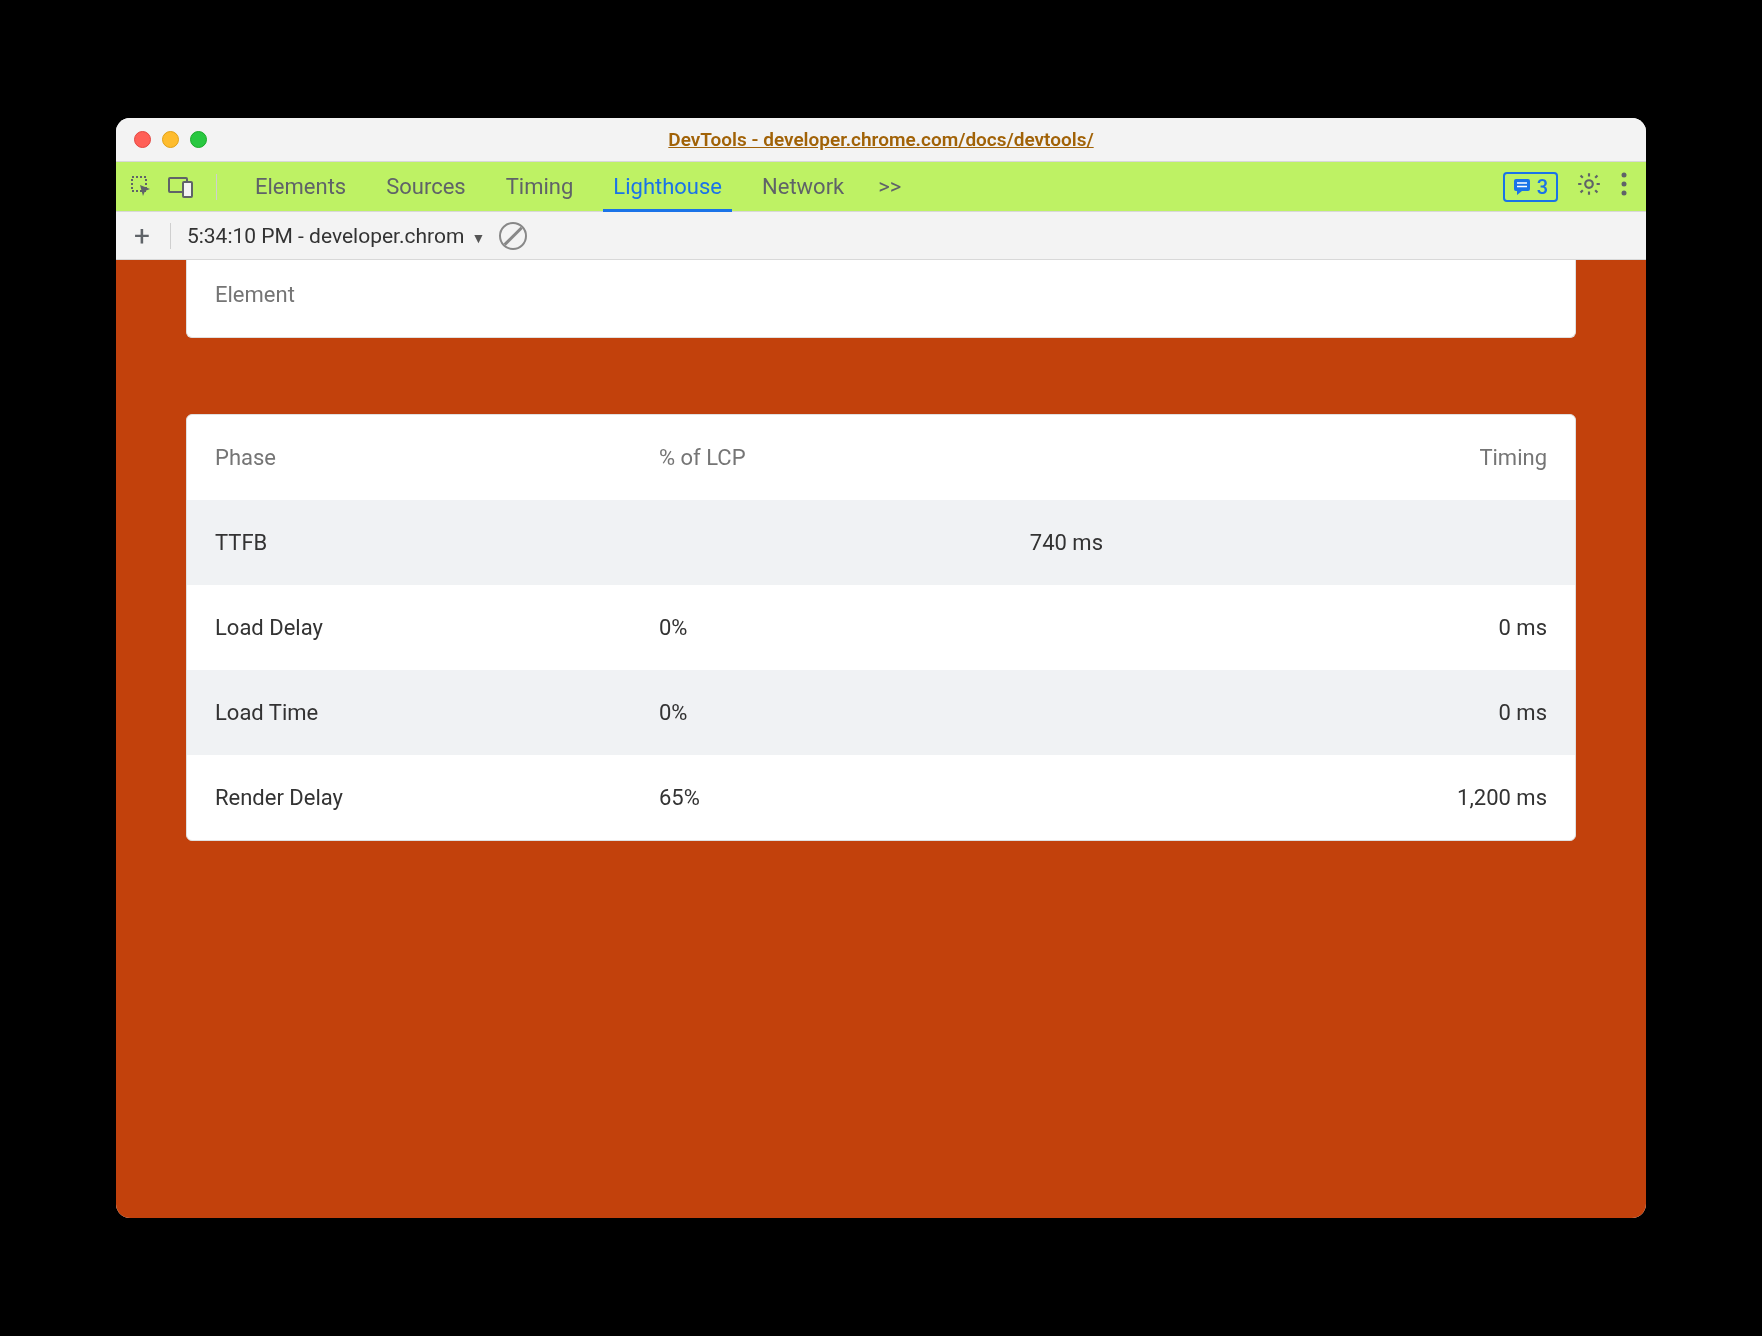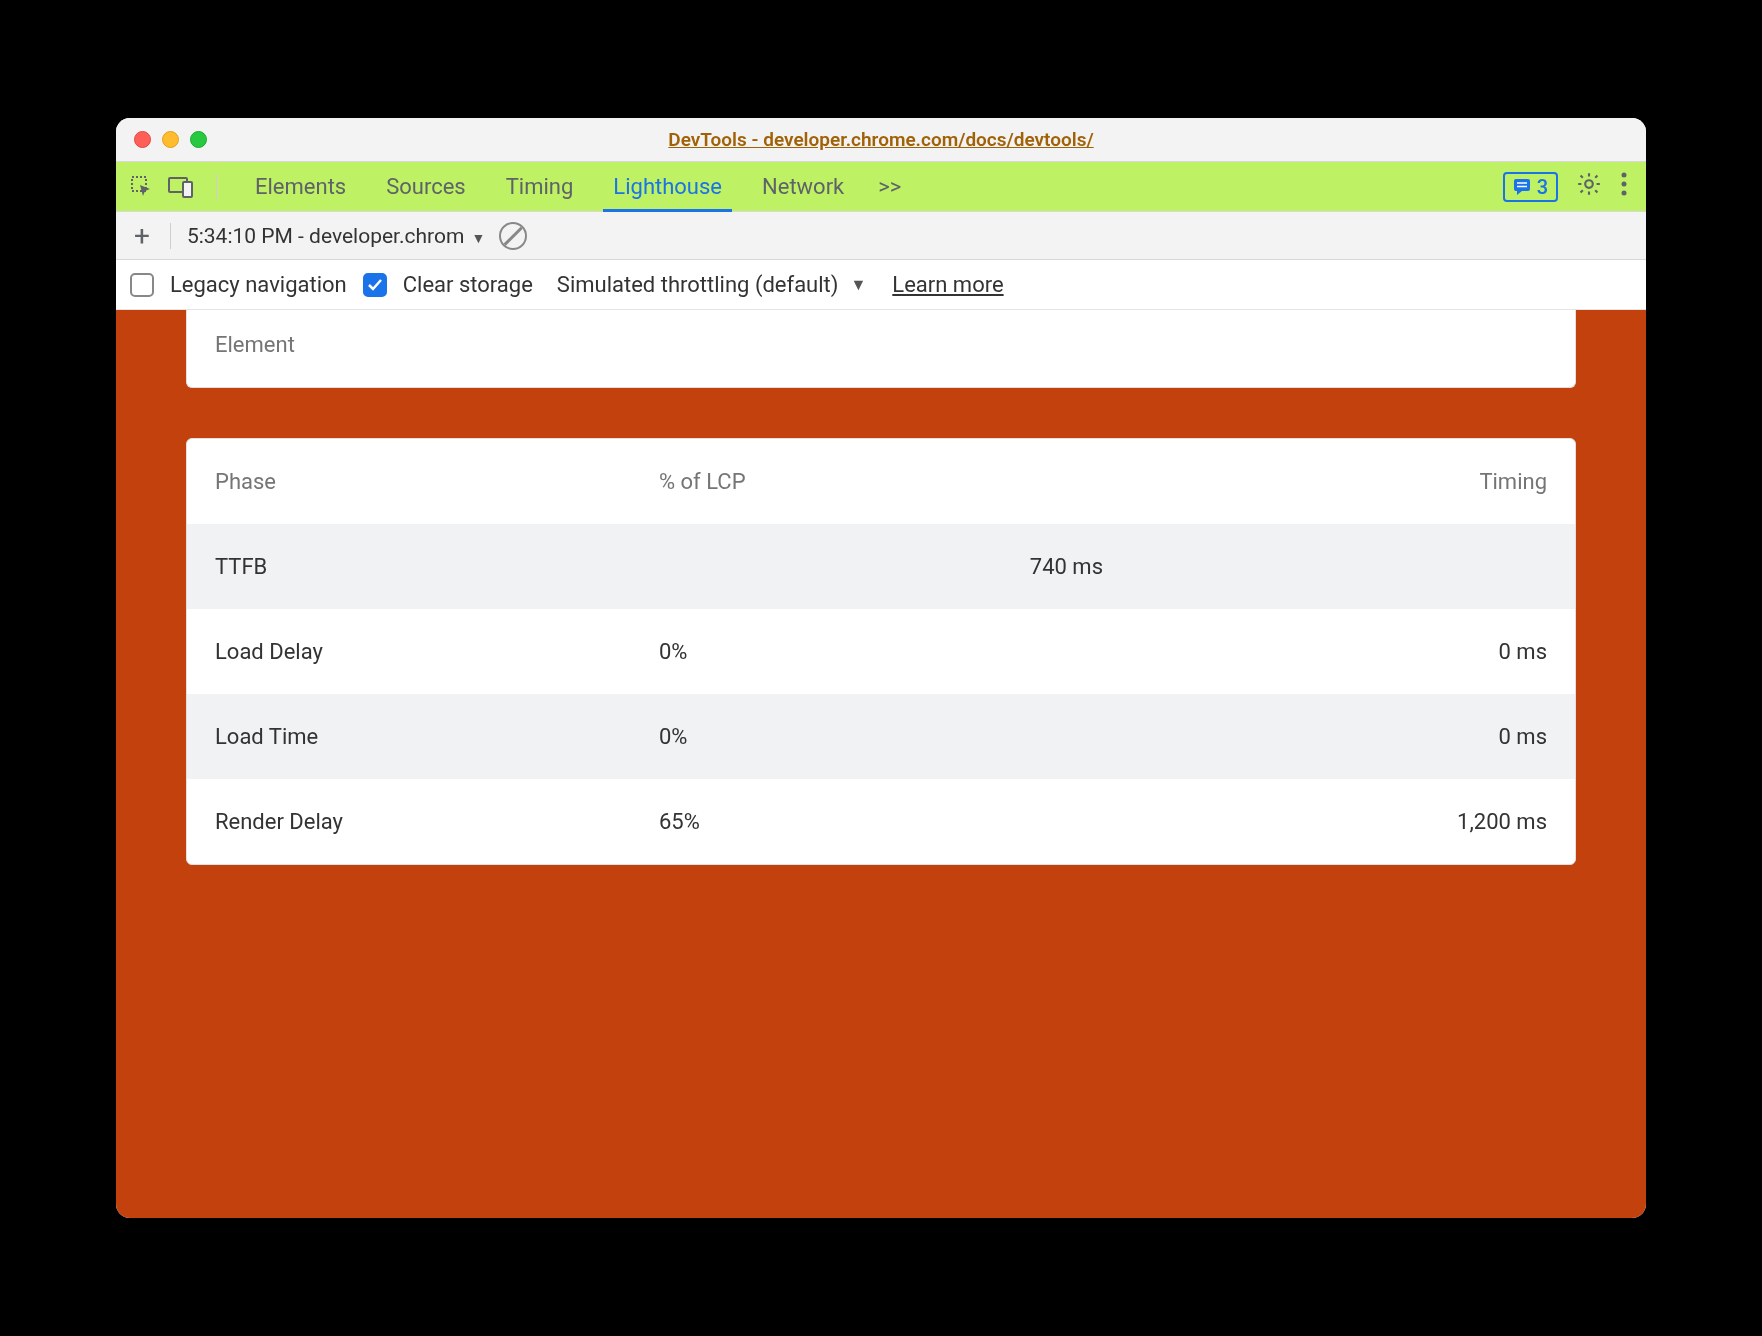--- a/index.html
+++ b/index.html
@@ -235,21 +235,21 @@
     border-radius: 0 0 6px 6px;
     border-top: none;
     padding: 22px 28px 30px 28px;
     font-size: 22px;
     color: #757575;
   }
   .table-card {
     background: #fff;
     border: 1px solid #e0e0e0;
     border-radius: 6px;
-    margin-top: 50px;
+    margin-top: 76px;
     overflow: hidden;
   }
   .trow {
     display: grid;
     grid-template-columns: 1fr 1fr 1fr;
     padding: 30px 28px;
     font-size: 22px;
     align-items: center;
   }
   .trow.header { color: #757575; }
@@ -324,35 +324,20 @@
   <div class="subbar">
     <span class="plus-btn">+</span>
     <div class="divider"></div>
     <span class="report-label">
       <span>5:34:10 PM - developer.chrom</span>
       <span class="caret-down">▼</span>
     </span>
     <span class="clear-icon"></span>
   </div>
 
-  <div class="options-row">
-    <span class="checkbox"></span>
-    <span>Legacy navigation</span>
-    <span class="checkbox checked">
-      <svg width="16" height="16" viewBox="0 0 16 16">
-        <path d="M2 8 L6 12 L14 3" stroke="#fff" stroke-width="2.5" fill="none"></path>
-      </svg>
-    </span>
-    <span>Clear storage</span>
-    <span style="display:inline-flex;align-items:center;gap:10px;margin-left:8px;">
-      <span>Simulated throttling (default)</span>
-      <span class="caret-down">▼</span>
-    </span>
-    <span class="learn-more">Learn more</span>
-  </div>
 
 
   <div class="content">
     <div class="element-card">
       <span>Element</span>
     </div>
 
     <div class="table-card">
       <div class="trow header">
         <div class="c1">Phase</div>

